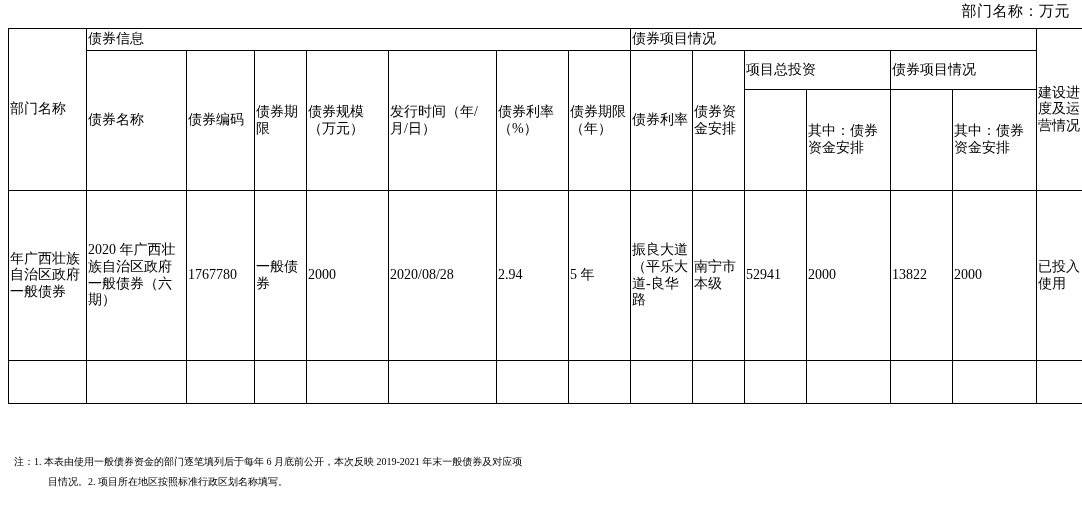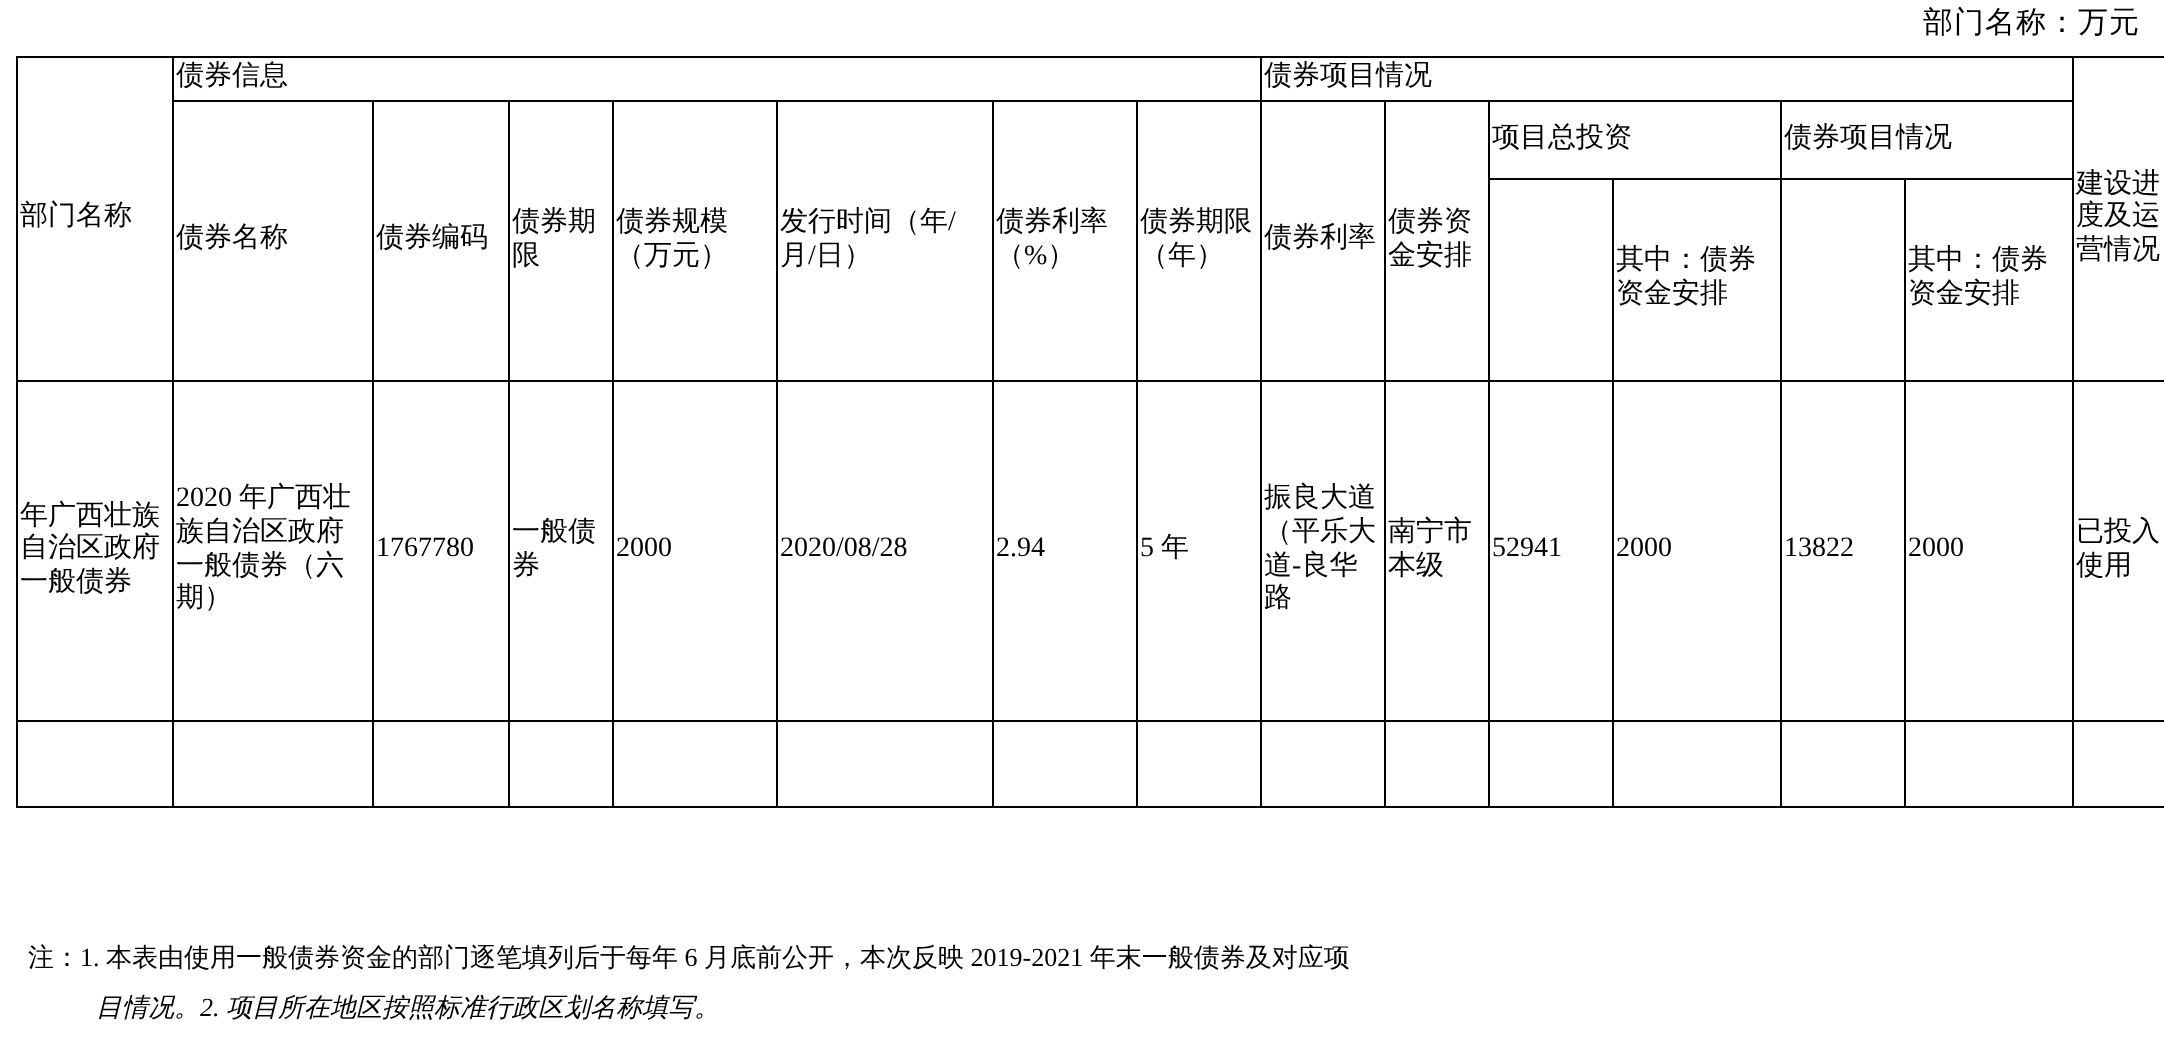--- a/index.html
+++ b/index.html
@@ -61,27 +61,25 @@
     line-height: 1.2;
   }
   .h-group {
     height: 22px;
   }
   .note {
     position: absolute;
     left: 14px;
     top: 452px;
     width: 1056px;
-    font-size: 13px;
+    font-size: 10px;
     line-height: 1.95;
-    margin-top: 14px;
   }
   .note .ln2 {
     margin-left: 34px;
-    font-style: italic;
   }
   .empty-row td {
     height: 38px;
   }
 </style>
 </head>
 <body>
 
 <div class="page">
 

